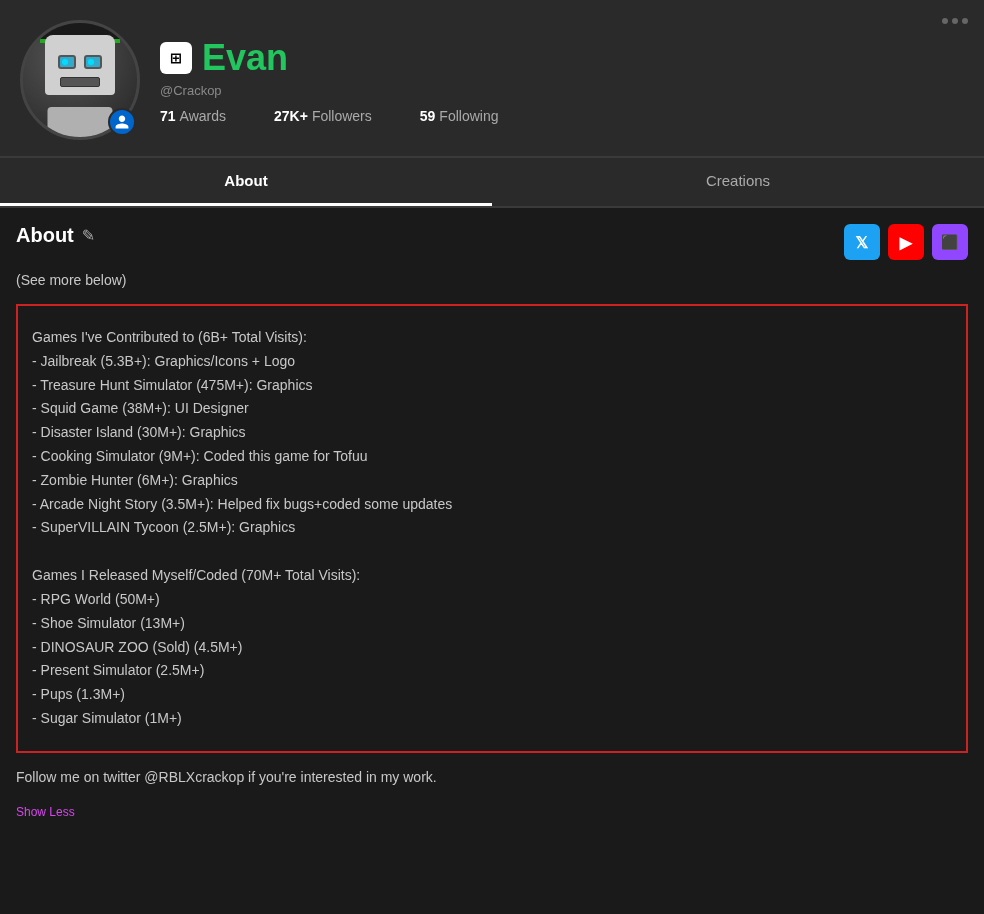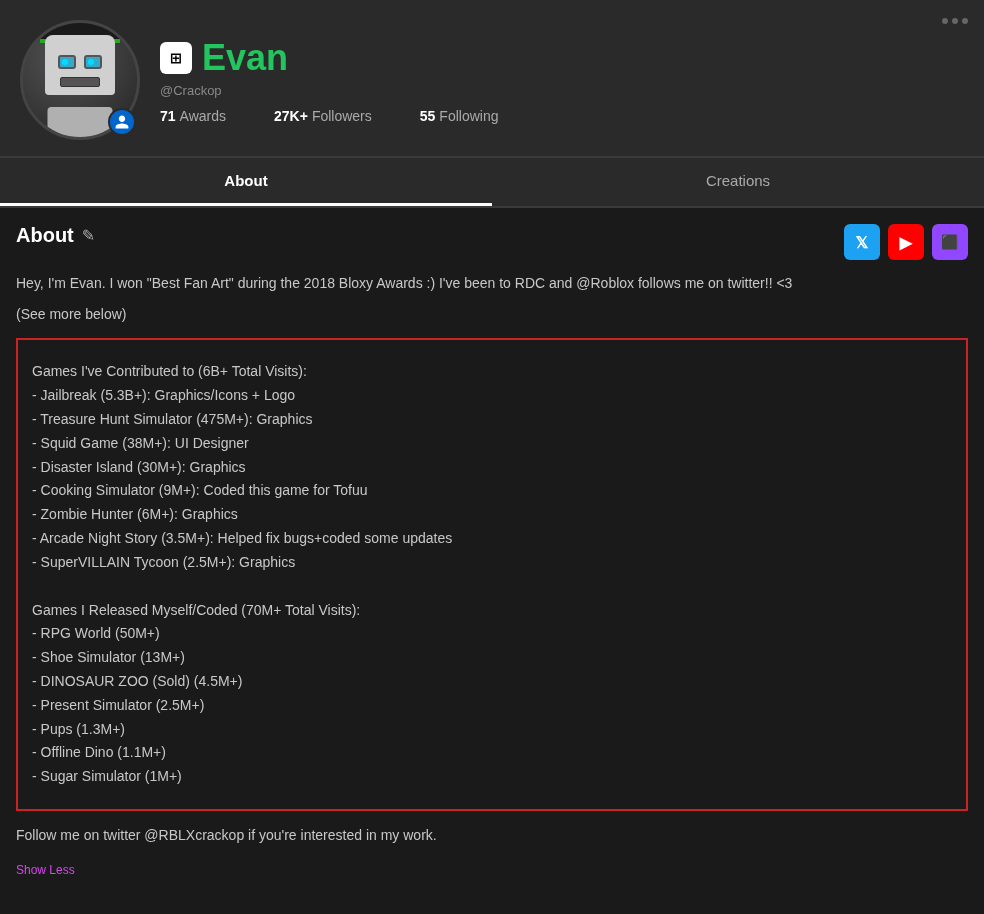--- a/index.html
+++ b/index.html
@@ -374,21 +374,21 @@
           <span class="stat-number">71</span>
           <span class="stat-label">Awards</span>
         </div>
         <span class="stat-divider"> </span>
         <div class="stat-item">
           <span class="stat-number">27K+</span>
           <span class="stat-label">Followers</span>
         </div>
         <span class="stat-divider"> </span>
         <div class="stat-item">
-          <span class="stat-number">55</span>
+          <span class="stat-number">59</span>
           <span class="stat-label">Following</span>
         </div>
       </div>
     </div>
   </div>
 
   <div class="nav-tabs">
     <div class="nav-tab active">About</div>
     <div class="nav-tab">Creations</div>
   </div>
@@ -406,44 +406,40 @@
         </div>
         <div class="social-btn social-youtube">
           <span>▶</span>
         </div>
         <div class="social-btn social-twitch">
           <span style="font-size:14px;">⬛</span>
         </div>
       </div>
     </div>
 
-    <div class="bio-text">
-      <span>Hey, I'm Evan. I won "Best Fan Art" during the 2018 Bloxy Awards :) I've been to RDC and @Roblox follows me on twitter!! &lt;3</span>
-    </div>
 
     <div class="see-more">(See more below)</div>
 
     <div class="games-box">
       <p>Games I've Contributed to (6B+ Total Visits):</p>
       <p>- Jailbreak (5.3B+): Graphics/Icons + Logo</p>
       <p>- Treasure Hunt Simulator (475M+): Graphics</p>
       <p>- Squid Game (38M+): UI Designer</p>
       <p>- Disaster Island (30M+): Graphics</p>
       <p>- Cooking Simulator (9M+): Coded this game for Tofuu</p>
       <p>- Zombie Hunter (6M+): Graphics</p>
       <p>- Arcade Night Story (3.5M+): Helped fix bugs+coded some updates</p>
       <p>- SuperVILLAIN Tycoon (2.5M+): Graphics</p>
 
       <p class="section-gap">Games I Released Myself/Coded (70M+ Total Visits):</p>
       <p>- RPG World (50M+)</p>
       <p>- Shoe Simulator (13M+)</p>
       <p>- DINOSAUR ZOO (Sold) (4.5M+)</p>
       <p>- Present Simulator (2.5M+)</p>
       <p>- Pups (1.3M+)</p>
-      <p>- Offline Dino (1.1M+)</p>
       <p>- Sugar Simulator (1M+)</p>
     </div>
 
     <div class="footer-text">Follow me on twitter @RBLXcrackop if you're interested in my work.</div>
     <div class="show-less">Show Less</div>
 
   </div>
 </div>
 
 </body></html>

